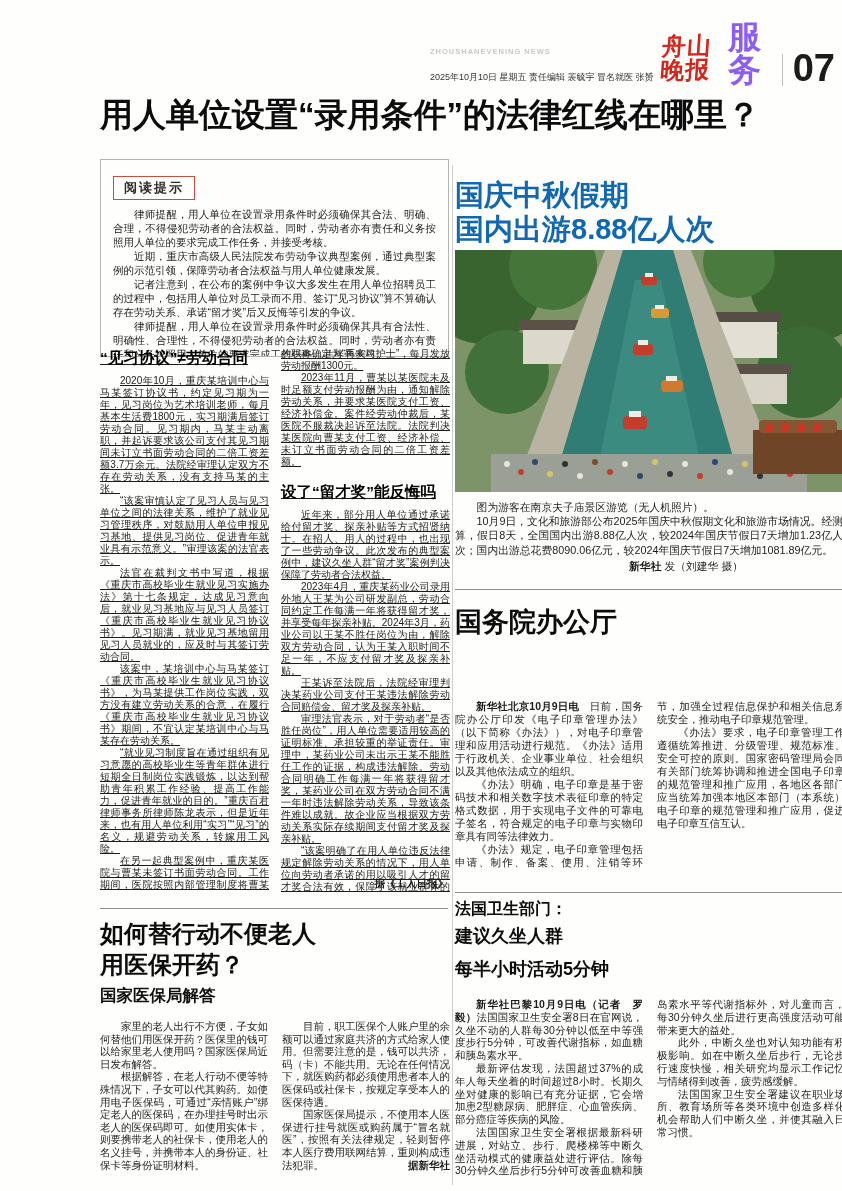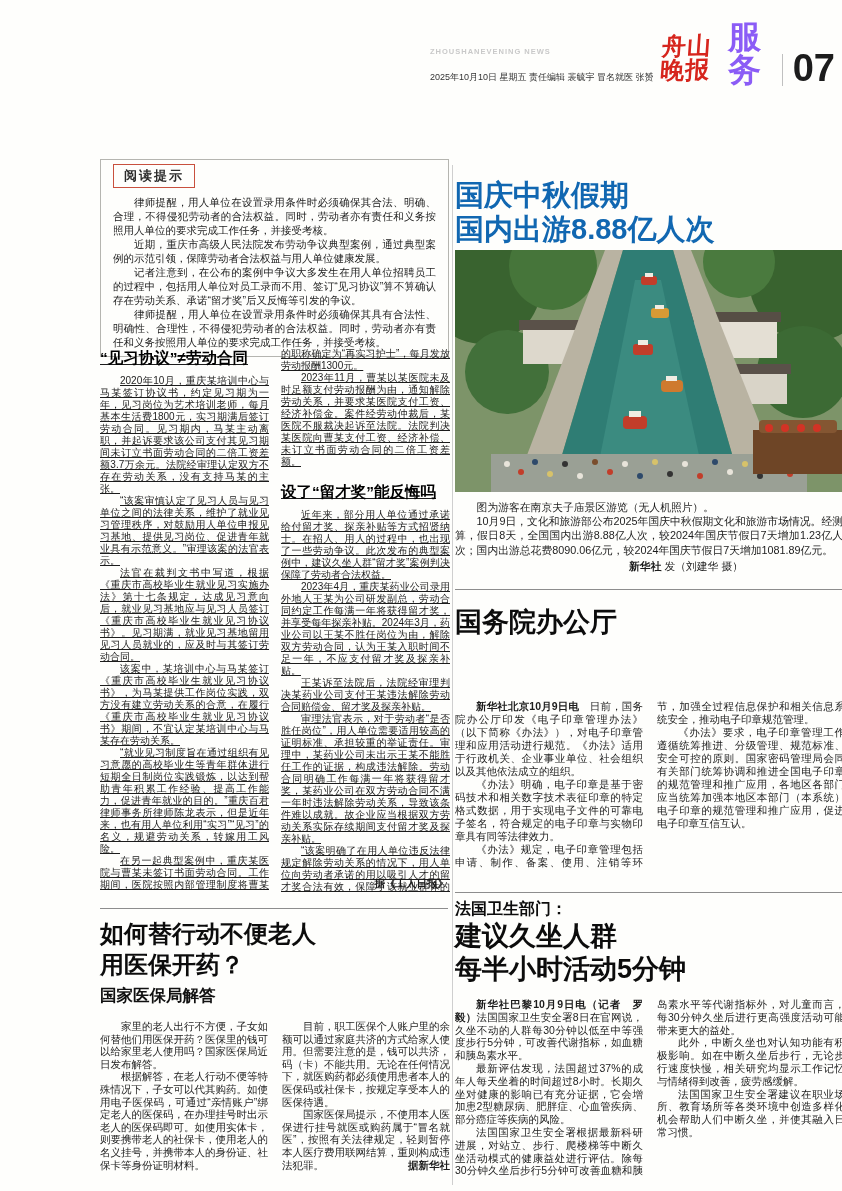--- a/index.html
+++ b/index.html
@@ -18,21 +18,21 @@
   .masthead { font-family:"Liberation Serif", serif; font-weight:900; font-size:24px;
     color:#d6251d; transform:rotate(-2deg) skewX(-6deg); line-height:1; padding-bottom:4px; letter-spacing:1px;}
   .section-name { font-size:33px; font-weight:900; color:#8b5cf6; letter-spacing:3px; line-height:1; }
   .hdr-bar { width:2px; height:32px; background:#c0c0c0; margin:0 3px; }
   .page-number { font-size:38px; font-weight:700; line-height:0.92; color:#1c1c1c; }
   
   .main-headline { position:absolute; left:100px; top:96px; width:712px;
     font-size:33px; font-weight:900; letter-spacing:0px; color:#0c0c0c; line-height:1.15; }
   
   .tip-box { position:absolute; left:100px; top:159px; width:349px; height:198px;
-    border:1px solid #b5b5b0; padding:4px 12px 6px; overflow:hidden; }
+    border:1px solid #b5b5b0; padding:16px 12px 6px; overflow:hidden; }
   .tip-label { display:inline-block; border:1px solid #c8503e; color:#2a2a2a;
     font-size:13px; font-weight:700; padding:2px 10px; margin-bottom:7px; letter-spacing:2px;}
   .tip-box p { font-size:10.5px; line-height:14px; text-indent:2em; text-align:justify; color:#222; }
   
   .cols { column-gap:12px; column-fill:auto; text-align:justify; color:#1c1c1c; }
   .cols p { text-indent:2em; margin:0; }
   .lead { font-weight:700; }
   
   .main-body { position:absolute; left:100px; top:348px; width:350px; height:556px;
     column-count:2; font-size:10px; line-height:12px; overflow:hidden;text-decoration:underline; }
@@ -55,21 +55,21 @@
   .caption p { text-indent:2em; }
   .caption-byline { text-indent:0 !important; text-align:right; padding-right:100px; margin-top:2px; }
   
   .seal-headline { position:absolute; left:455px; top:606px; width:388px;
     font-size:27px; line-height:33px; font-weight:900; color:#0c0c0c; }
   .seal-body { position:absolute; left:455px; top:700px; width:390px; height:184px;
     column-count:2; column-gap:14px; font-size:10.5px; line-height:13px; overflow:hidden; }
   
   .france-kicker { position:absolute; left:455px; top:899px; font-size:16px; font-weight:800; color:#0c0c0c; }
   .france-headline { position:absolute; left:455px; top:920px; width:388px;
-    font-size:27px; line-height:33px; font-weight:900; color:#0c0c0c; }
+    font-size:18px; line-height:33px; font-weight:900; color:#0c0c0c; }
   .france-body { position:absolute; left:455px; top:998px; width:390px; height:188px;
     column-count:2; column-gap:14px; font-size:10.5px; line-height:12.8px; overflow:hidden; }
   
   .medicare-headline { position:absolute; left:100px; top:918px; width:348px;
     font-size:24px; line-height:31px; font-weight:900; color:#0c0c0c; }
   .medicare-subhead { position:absolute; left:100px; top:985px; font-size:16.5px; font-weight:700; color:#111; }
   .medicare-body { position:absolute; left:100px; top:1020px; width:350px; height:166px;
     column-count:2; column-gap:14px; font-size:10.5px; line-height:12.6px; overflow:hidden; }
   .inline-source { float:right; font-weight:700; }
 </style>
@@ -82,20 +82,21 @@
     <div class="hdr-info">
       <span class="hdr-english">ZHOUSHANEVENING NEWS</span>
       <span class="hdr-dateline">2025年10月10日 星期五 责任编辑 裴毓宇 冒名就医 张赟</span>
     </div>
     <span class="masthead">舟山晚报</span>
     <span class="section-name">服务</span>
     <span class="hdr-bar"></span>
     <span class="page-number">07</span>
   </div>
 
+  <h1 class="main-headline">用人单位设置“录用条件”的法律红线在哪里？</h1>
 
   <div class="tip-box">
     <span class="tip-label">阅读提示</span>
     <p>律师提醒，用人单位在设置录用条件时必须确保其合法、明确、合理，不得侵犯劳动者的合法权益。同时，劳动者亦有责任和义务按照用人单位的要求完成工作任务，并接受考核。</p>
     <p>近期，重庆市高级人民法院发布劳动争议典型案例，通过典型案例的示范引领，保障劳动者合法权益与用人单位健康发展。</p>
     <p>记者注意到，在公布的案例中争议大多发生在用人单位招聘员工的过程中，包括用人单位对员工录而不用、签订“见习协议”算不算确认存在劳动关系、承诺“留才奖”后又反悔等引发的争议。</p>
     <p>律师提醒，用人单位在设置录用条件时必须确保其具有合法性、明确性、合理性，不得侵犯劳动者的合法权益。同时，劳动者亦有责任和义务按照用人单位的要求完成工作任务，并接受考核。</p>
   </div>
 
   <div class="main-body cols">

